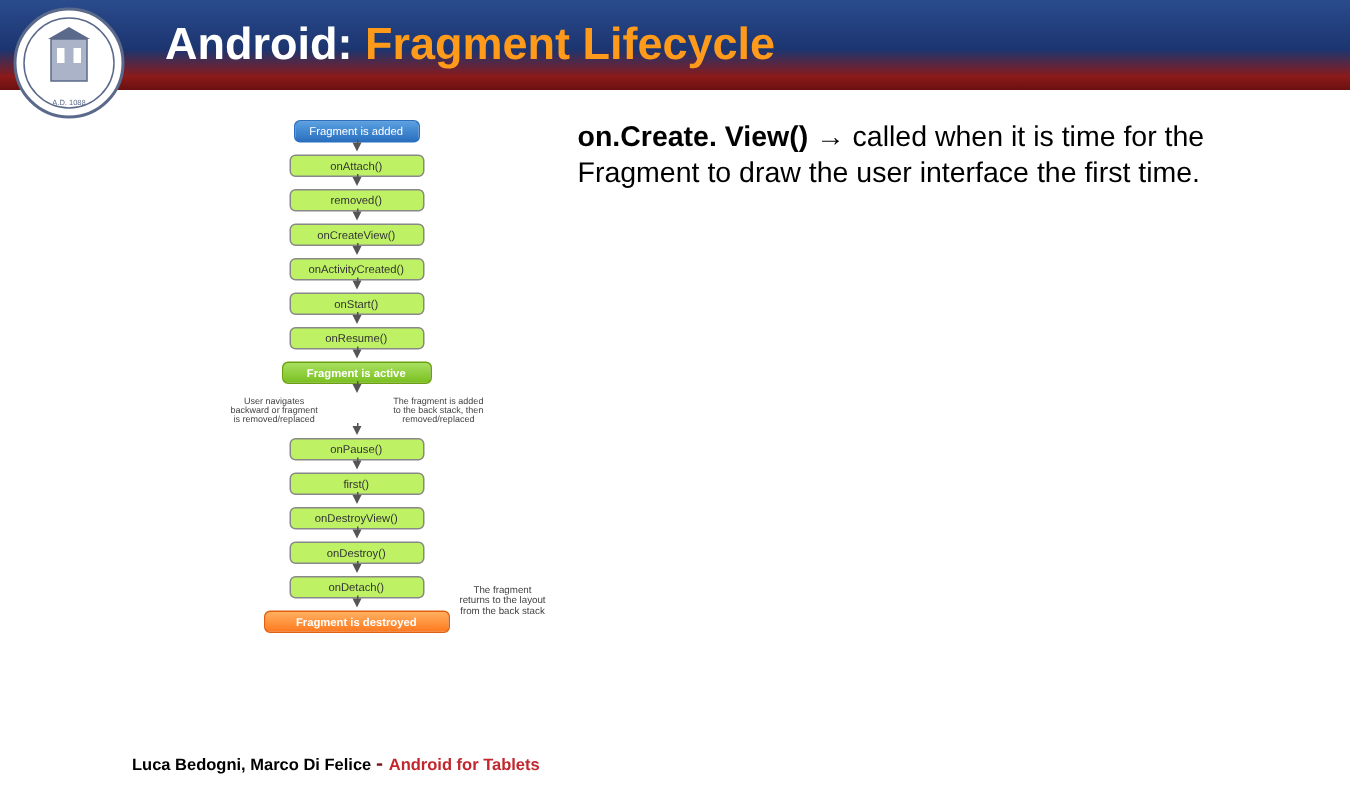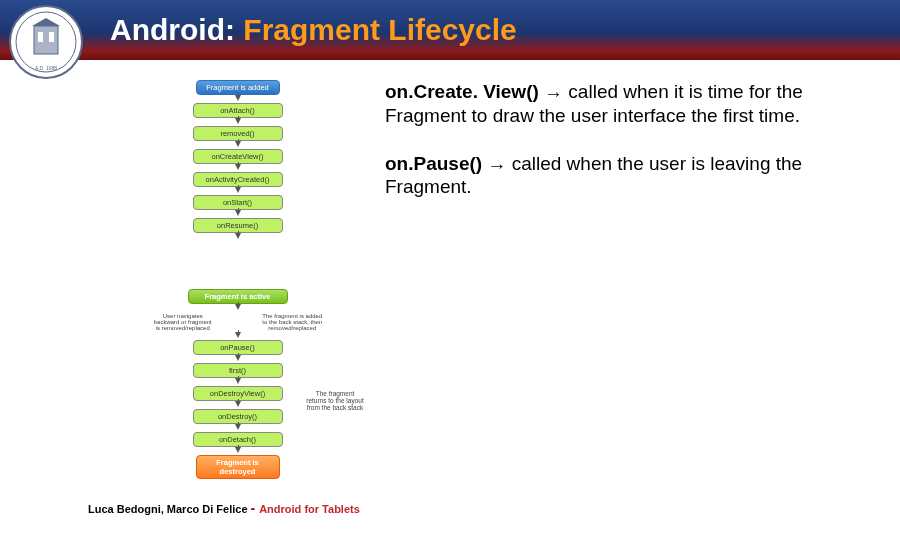--- a/index.html
+++ b/index.html
@@ -30,22 +30,22 @@
   .body { display: flex; padding: 20px 30px 0 130px; gap: 40px; }
   .diagram { width: 215px; position: relative; font-size: 7.5px; text-align: center; }
   .dbox {
     border: 1px solid #888; border-radius: 4px;
     padding: 2px 6px; margin: 0 auto; width: 90px;
     background: #bef264;
     font-family: Arial, sans-serif;
     color: #333;
   }
   .dbox.blue { background: linear-gradient(#5aa0e0,#2a70c0); color:#fff; font-weight:normal; border-color:#2a70c0; width:84px; }
-  .dbox.green { background: linear-gradient(#a8e060,#7ac020); color:#fff; font-weight:bold; border-color:#6aa010; width:100px;margin-top:48px; }
-  .dbox.orange { background: linear-gradient(#ffb060,#ff7a20); color:#fff; font-weight:bold; border-color:#e06010; width:84px;text-align:center; }
+  .dbox.green { background: linear-gradient(#a8e060,#7ac020); color:#fff; font-weight:bold; border-color:#6aa010; width:100px; }
+  .dbox.orange { background: linear-gradient(#ffb060,#ff7a20); color:#fff; font-weight:bold; border-color:#e06010; width:124px;text-align:center; }
   .darrow { height: 8px; position: relative; }
   .darrow::after {
     content:""; position:absolute; left:50%; top:0;
     border-left:3px solid transparent; border-right:3px solid transparent;
     border-top:6px solid #555; transform:translateX(-50%);
   }
   .darrow::before {
     content:""; position:absolute; left:50%; top:-2px; width:1px; height:4px; background:#555;
   }
   .sidecol { position:absolute; font-size:6.5px; color:#444; width:60px; text-align:center; }
@@ -121,23 +121,20 @@
     <div class="dbox orange">Fragment is
 destroyed</div>
 
     <div class="sidecol" style="right:-20px; top:310px;">The fragment returns to the layout from the back stack</div>
   </div>
 
   <div class="text">
     <p class="para">
       <b>on.Create. View()</b><span> → called when it is time for the Fragment to draw the user interface the first time.</span>
     </p>
-    <p class="para">
-      <b>on.Pause()</b><span> → called when the user is leaving the Fragment.</span>
-    </p>
   </div>
 </div>
 
 <div class="footer">
   <span class="footer-auth">Luca Bedogni, Marco Di Felice</span>
   <span class="footer-dash"> - </span>
   <span class="footer-topic">Android for Tablets</span>
 </div>
 
 </body></html>

